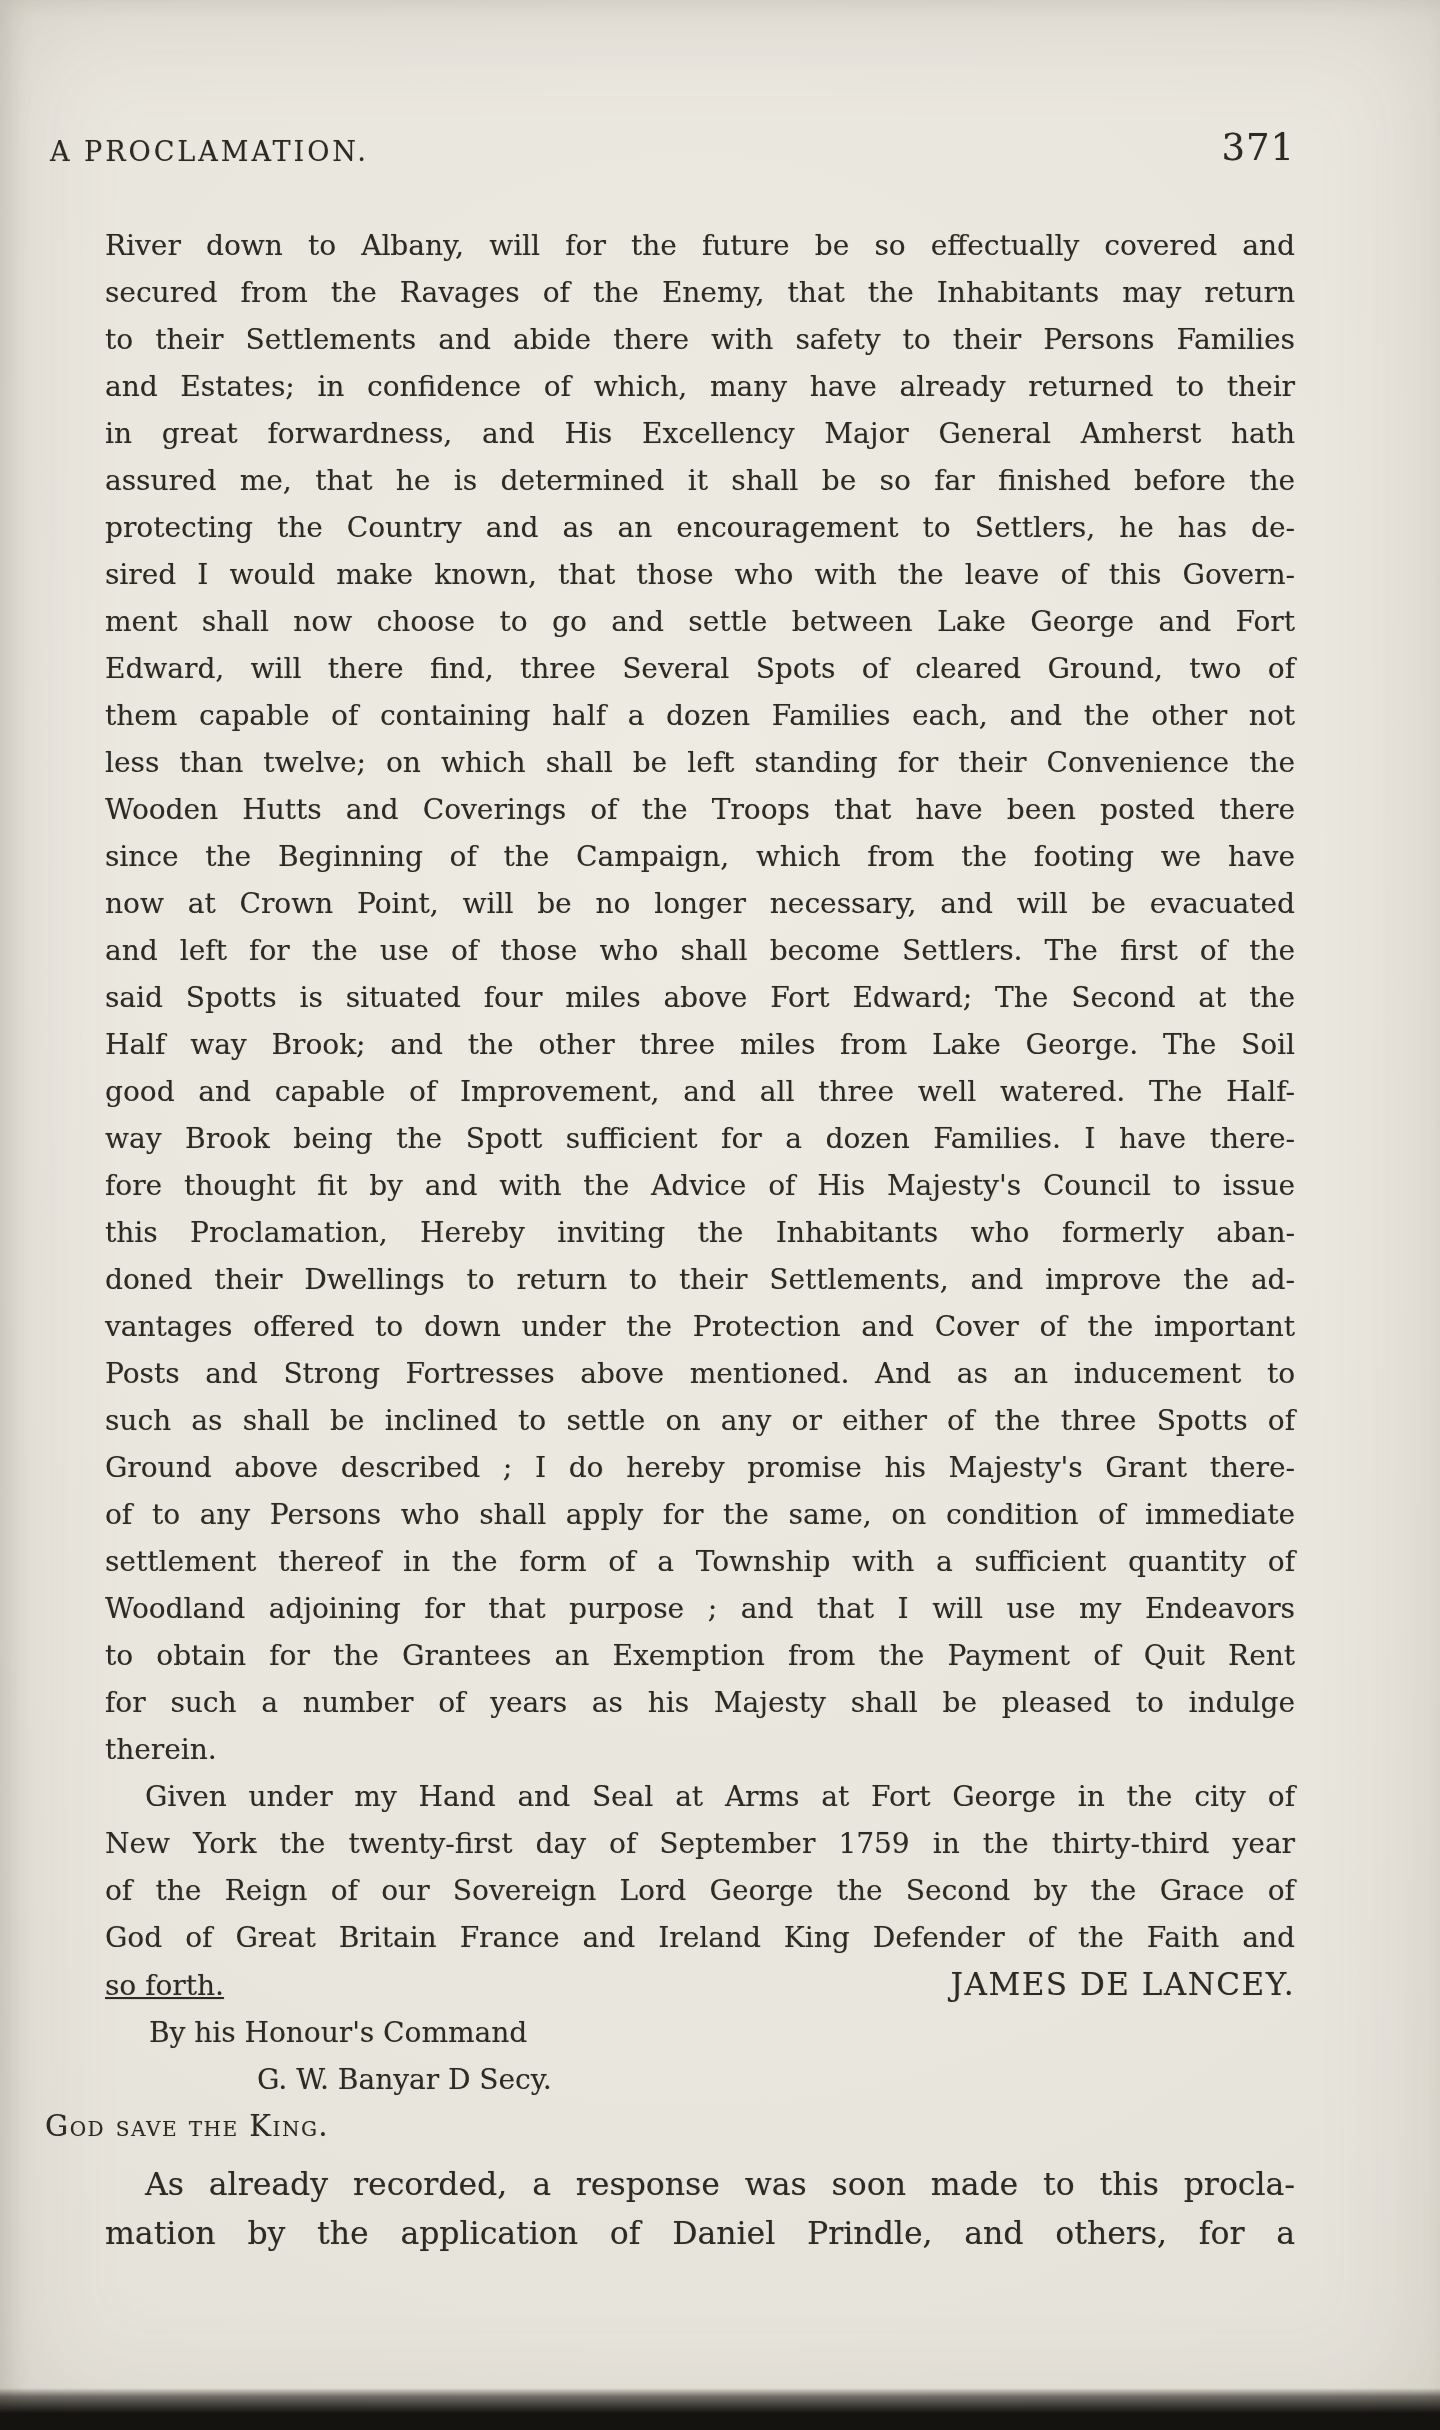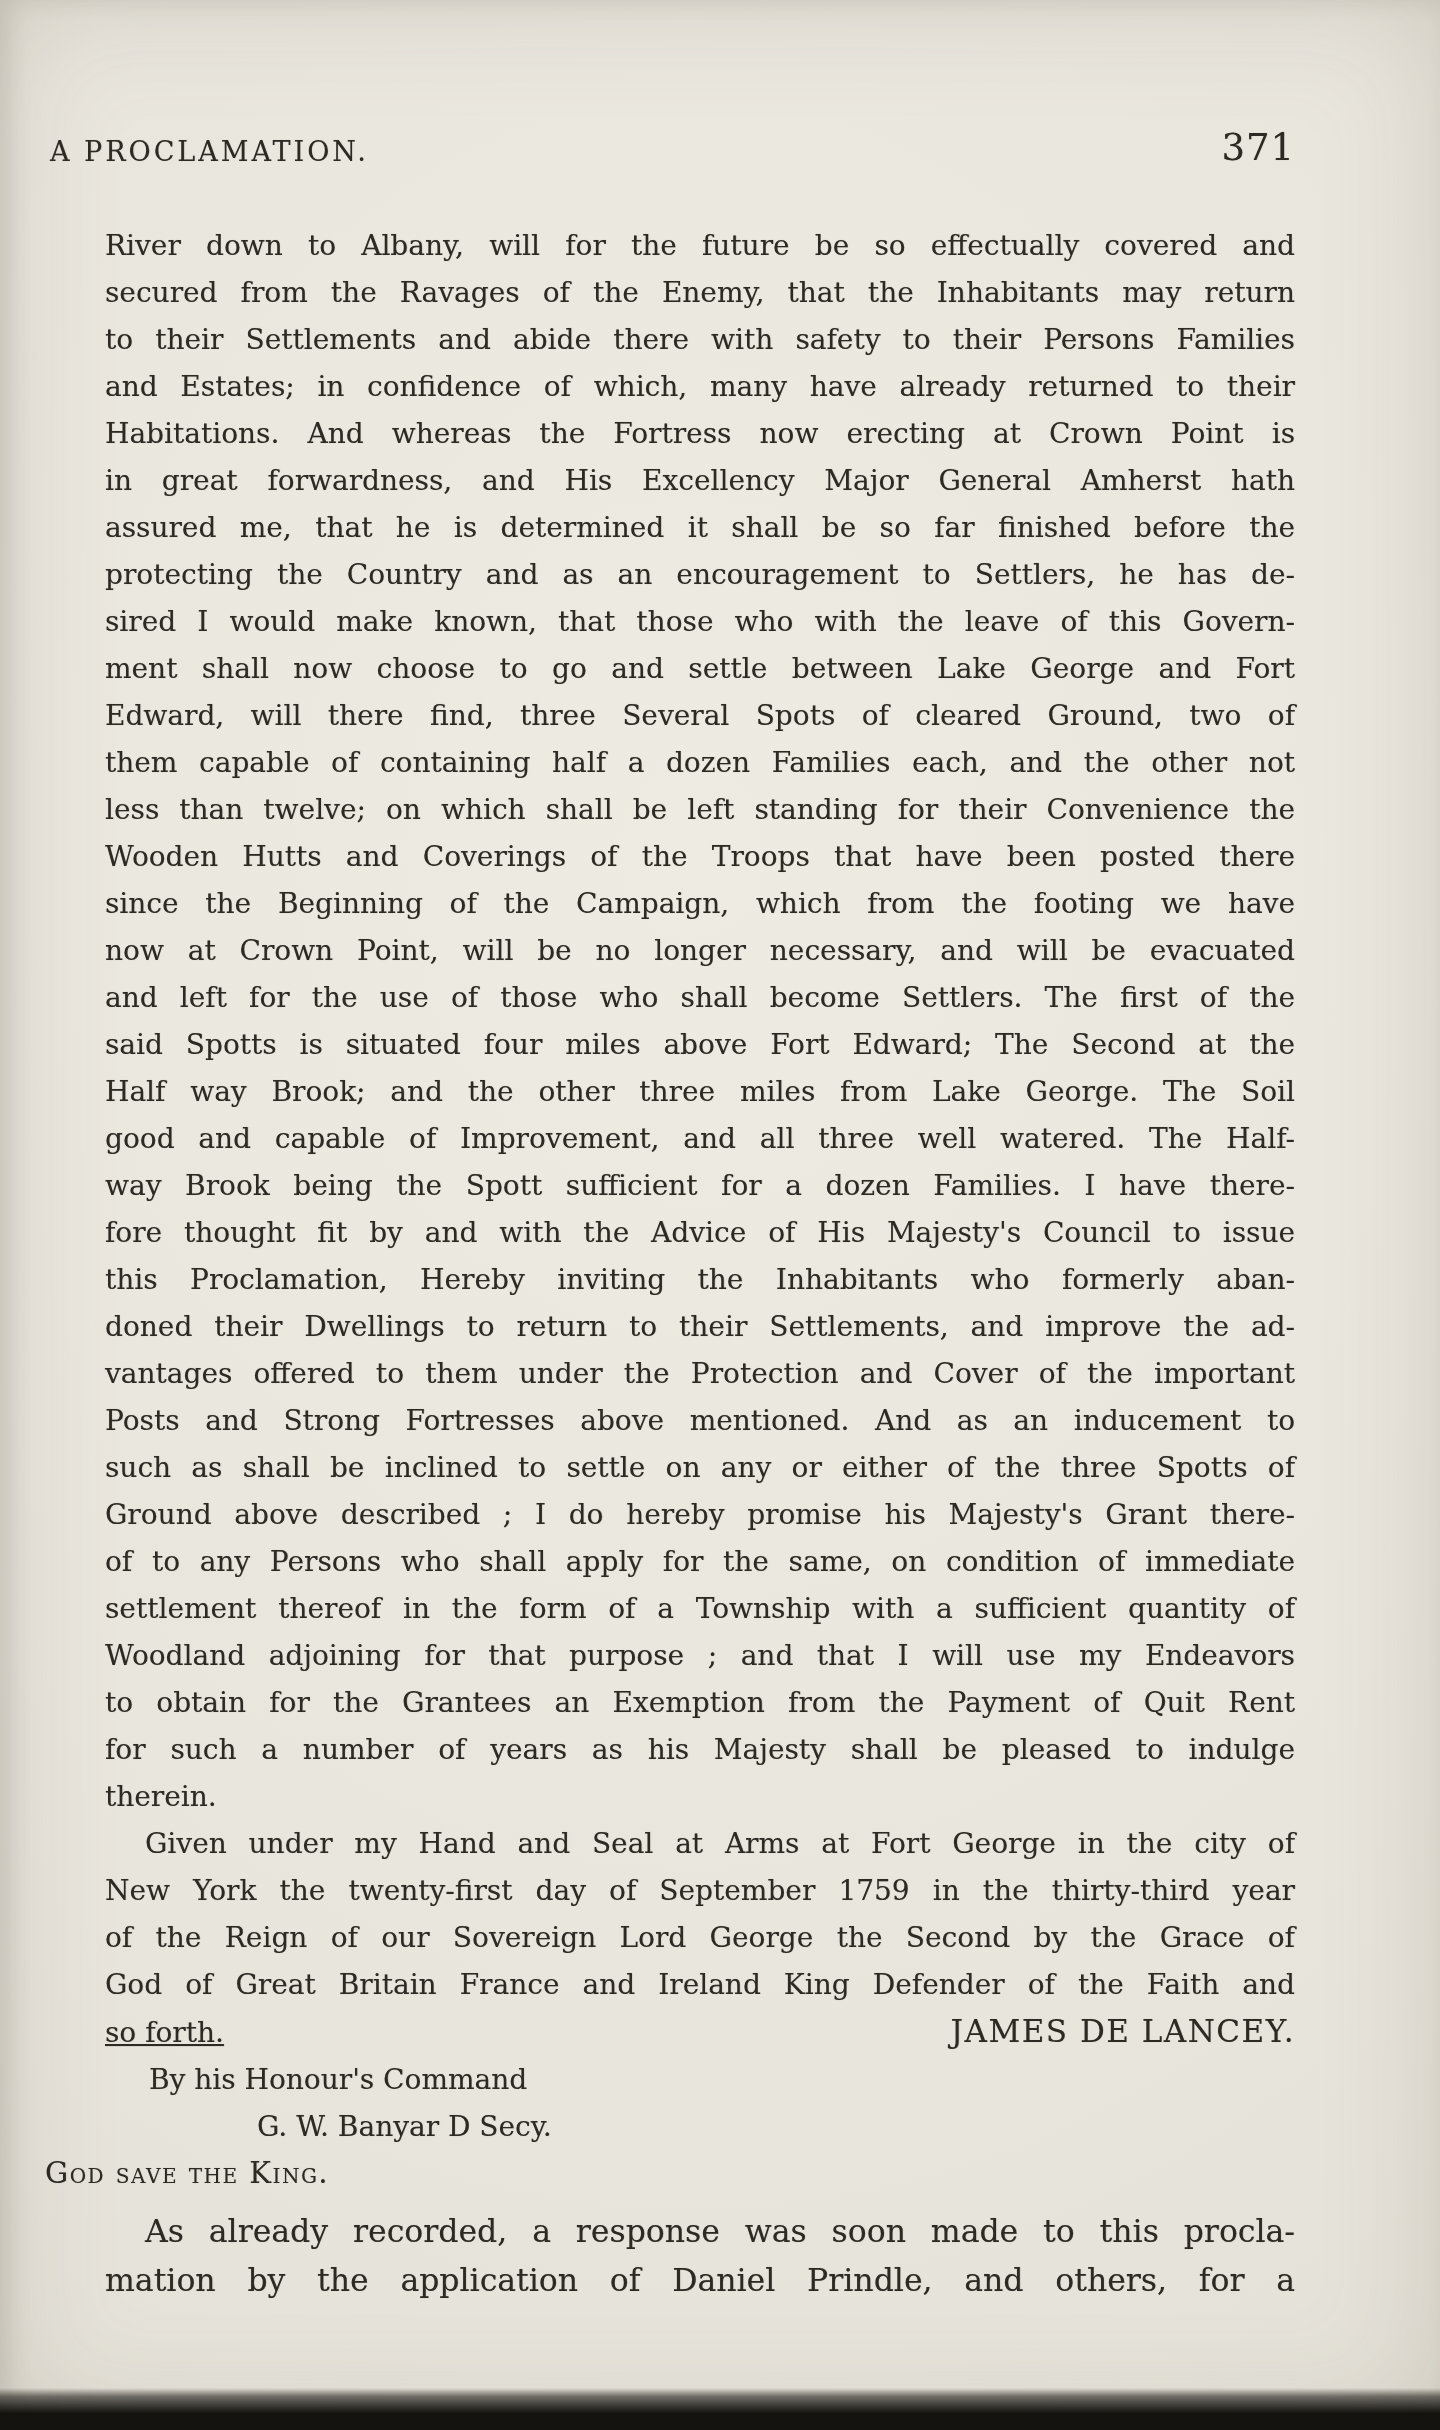--- a/index.html
+++ b/index.html
@@ -65,41 +65,40 @@
     <div class="page-number">371</div>
   </div>
 
   <div class="column">
 
     <div class="lines body-lines last-plain">
         <div class="text-line">River down to Albany, will for the future be so effectually covered and</div>
         <div class="text-line">secured from the Ravages of the Enemy, that the Inhabitants may return</div>
         <div class="text-line">to their Settlements and abide there with safety to their Persons Families</div>
         <div class="text-line">and Estates; in confidence of which, many have already returned to their</div>
-        <div class="text-line">Habitations. And whereas the Fortress now erecting at Crown Point is</div>
         <div class="text-line">in great forwardness, and His Excellency Major General Amherst hath</div>
         <div class="text-line">assured me, that he is determined it shall be so far finished before the</div>
         <div class="text-line">protecting the Country and as an encouragement to Settlers, he has de-</div>
         <div class="text-line">sired I would make known, that those who with the leave of this Govern-</div>
         <div class="text-line">ment shall now choose to go and settle between Lake George and Fort</div>
         <div class="text-line">Edward, will there find, three Several Spots of cleared Ground, two of</div>
         <div class="text-line">them capable of containing half a dozen Families each, and the other not</div>
         <div class="text-line">less than twelve; on which shall be left standing for their Convenience the</div>
         <div class="text-line">Wooden Hutts and Coverings of the Troops that have been posted there</div>
         <div class="text-line">since the Beginning of the Campaign, which from the footing we have</div>
         <div class="text-line">now at Crown Point, will be no longer necessary, and will be evacuated</div>
         <div class="text-line">and left for the use of those who shall become Settlers. The first of the</div>
         <div class="text-line">said Spotts is situated four miles above Fort Edward; The Second at the</div>
         <div class="text-line">Half way Brook; and the other three miles from Lake George. The Soil</div>
         <div class="text-line">good and capable of Improvement, and all three well watered. The Half-</div>
         <div class="text-line">way Brook being the Spott sufficient for a dozen Families. I have there-</div>
         <div class="text-line">fore thought fit by and with the Advice of His Majesty's Council to issue</div>
         <div class="text-line">this Proclamation, Hereby inviting the Inhabitants who formerly aban-</div>
         <div class="text-line">doned their Dwellings to return to their Settlements, and improve the ad-</div>
-        <div class="text-line">vantages offered to them under the Protection and Cover of the important</div>
+        <div class="text-line">vantages offered to down under the Protection and Cover of the important</div>
         <div class="text-line">Posts and Strong Fortresses above mentioned. And as an inducement to</div>
         <div class="text-line">such as shall be inclined to settle on any or either of the three Spotts of</div>
         <div class="text-line">Ground above described ; I do hereby promise his Majesty's Grant there-</div>
         <div class="text-line">of to any Persons who shall apply for the same, on condition of immediate</div>
         <div class="text-line">settlement thereof in the form of a Township with a sufficient quantity of</div>
         <div class="text-line">Woodland adjoining for that purpose ; and that I will use my Endeavors</div>
         <div class="text-line">to obtain for the Grantees an Exemption from the Payment of Quit Rent</div>
         <div class="text-line">for such a number of years as his Majesty shall be pleased to indulge</div>
         <div class="text-line">therein.</div>
       </div>

